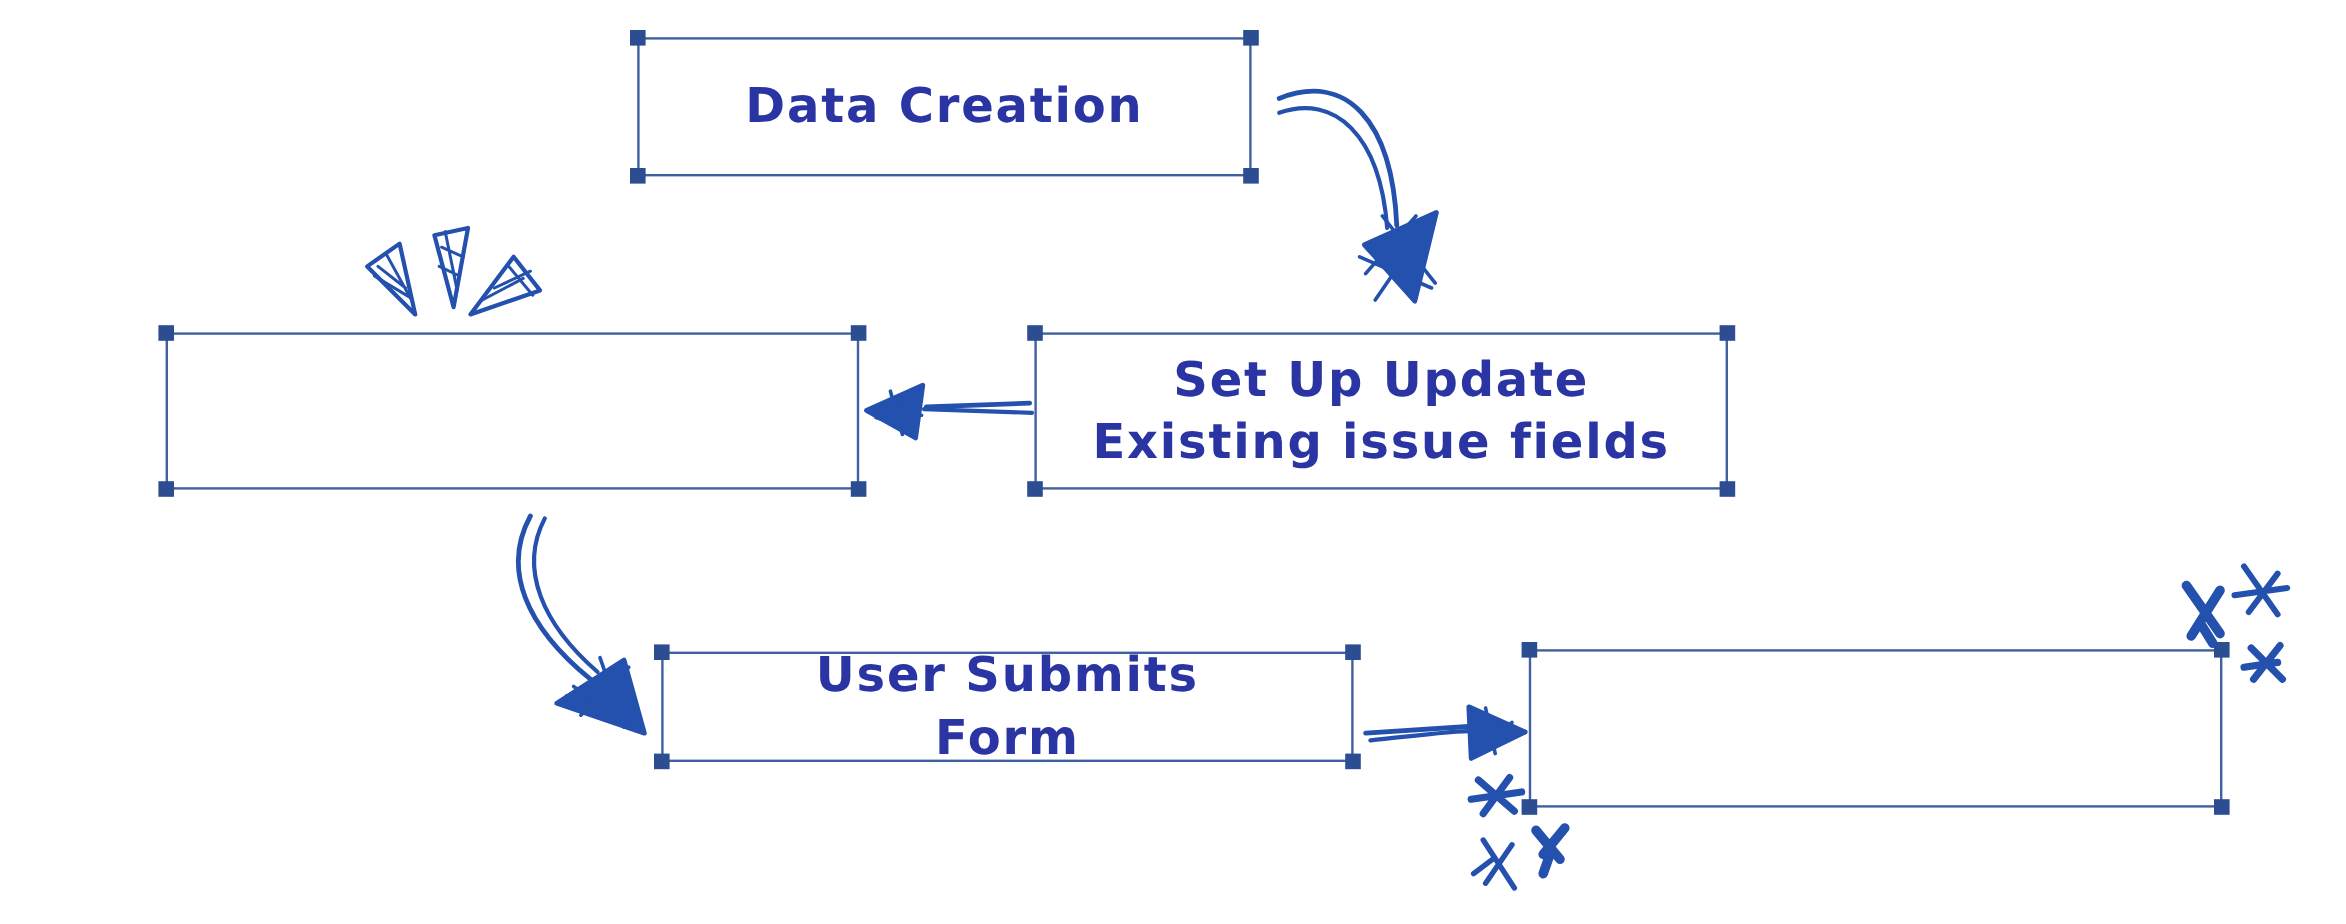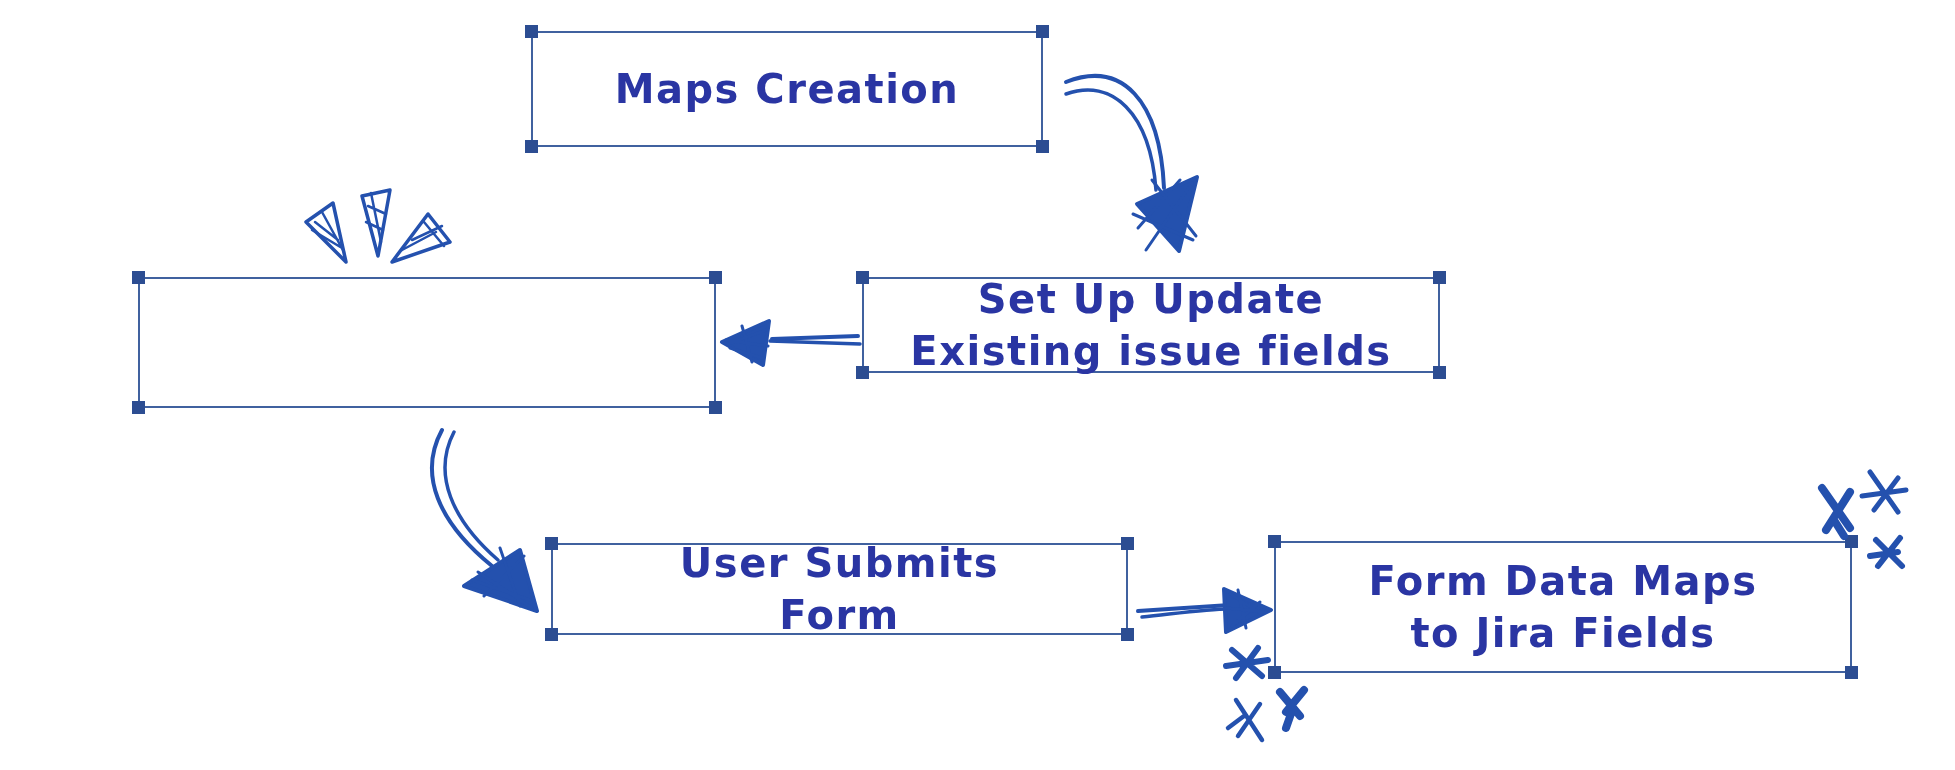--- a/index.html
+++ b/index.html
@@ -30,39 +30,39 @@
   .handle{
     position:absolute;
     width:13px;height:13px;
     background:var(--handle,#2c4d92);
   }
   .handle.tl{left:-8px;top:-8px;}
   .handle.tr{right:-8px;top:-8px;}
   .handle.bl{left:-8px;bottom:-8px;}
   .handle.br{right:-8px;bottom:-8px;}
   .n1{left:531px;top:31px;width:512px;height:116px;}
-  .n2{left:862px;top:277px;width:578px;height:96px;}
+  .n2{left:862px;top:277px;width:578px;height:131px;}
   .n3{left:138px;top:277px;width:578px;height:131px;}
   .n4{left:551px;top:543px;width:577px;height:92px;}
   .n5{left:1274px;top:541px;width:578px;height:132px;}
   #overlay{position:absolute;left:0;top:0;pointer-events:none;}
   .ink{stroke:var(--ink,#2451ae);fill:none;stroke-linecap:round;stroke-linejoin:round;}
   .ink-fill{fill:var(--ink,#2451ae);stroke:var(--ink,#2451ae);stroke-linejoin:round;}
 </style>
 </head>
 <body>
 
 <div id="canvas">
 
   <div class="node n1">
     <span class="handle tl"></span>
     <span class="handle tr"></span>
     <span class="handle bl"></span>
     <span class="handle br"></span>
-    <div class="label">Maps Creation</div>
+    <div class="label">Data Creation</div>
   </div>
 
   <div class="node n2">
     <span class="handle tl"></span>
     <span class="handle tr"></span>
     <span class="handle bl"></span>
     <span class="handle br"></span>
     <div class="label">Set Up Update
 Existing issue fields</div>
   </div>
@@ -81,22 +81,20 @@
     <span class="handle br"></span>
     <div class="label">User Submits
 Form</div>
   </div>
 
   <div class="node n5">
     <span class="handle tl"></span>
     <span class="handle tr"></span>
     <span class="handle bl"></span>
     <span class="handle br"></span>
-    <div class="label">Form Data Maps
-to Jira Fields</div>
   </div>
 
   <svg id="overlay" width="1955" height="770" viewBox="0 0 1955 770">
 
     <g>
       <path class="ink" stroke-width="4" d="M1066 82 C1122 60 1160 100 1164 188"></path>
       <path class="ink" stroke-width="3.5" d="M1066 94 C1112 78 1150 112 1156 190"></path>
       <polygon class="ink-fill" stroke-width="4" points="1137,204 1197,177 1179,251"></polygon>
       <path class="ink" stroke-width="3" d="M1133 214 L1193 240 M1146 250 L1190 186 M1138 228 L1180 180 M1152 180 L1196 236"></path>
     </g>

